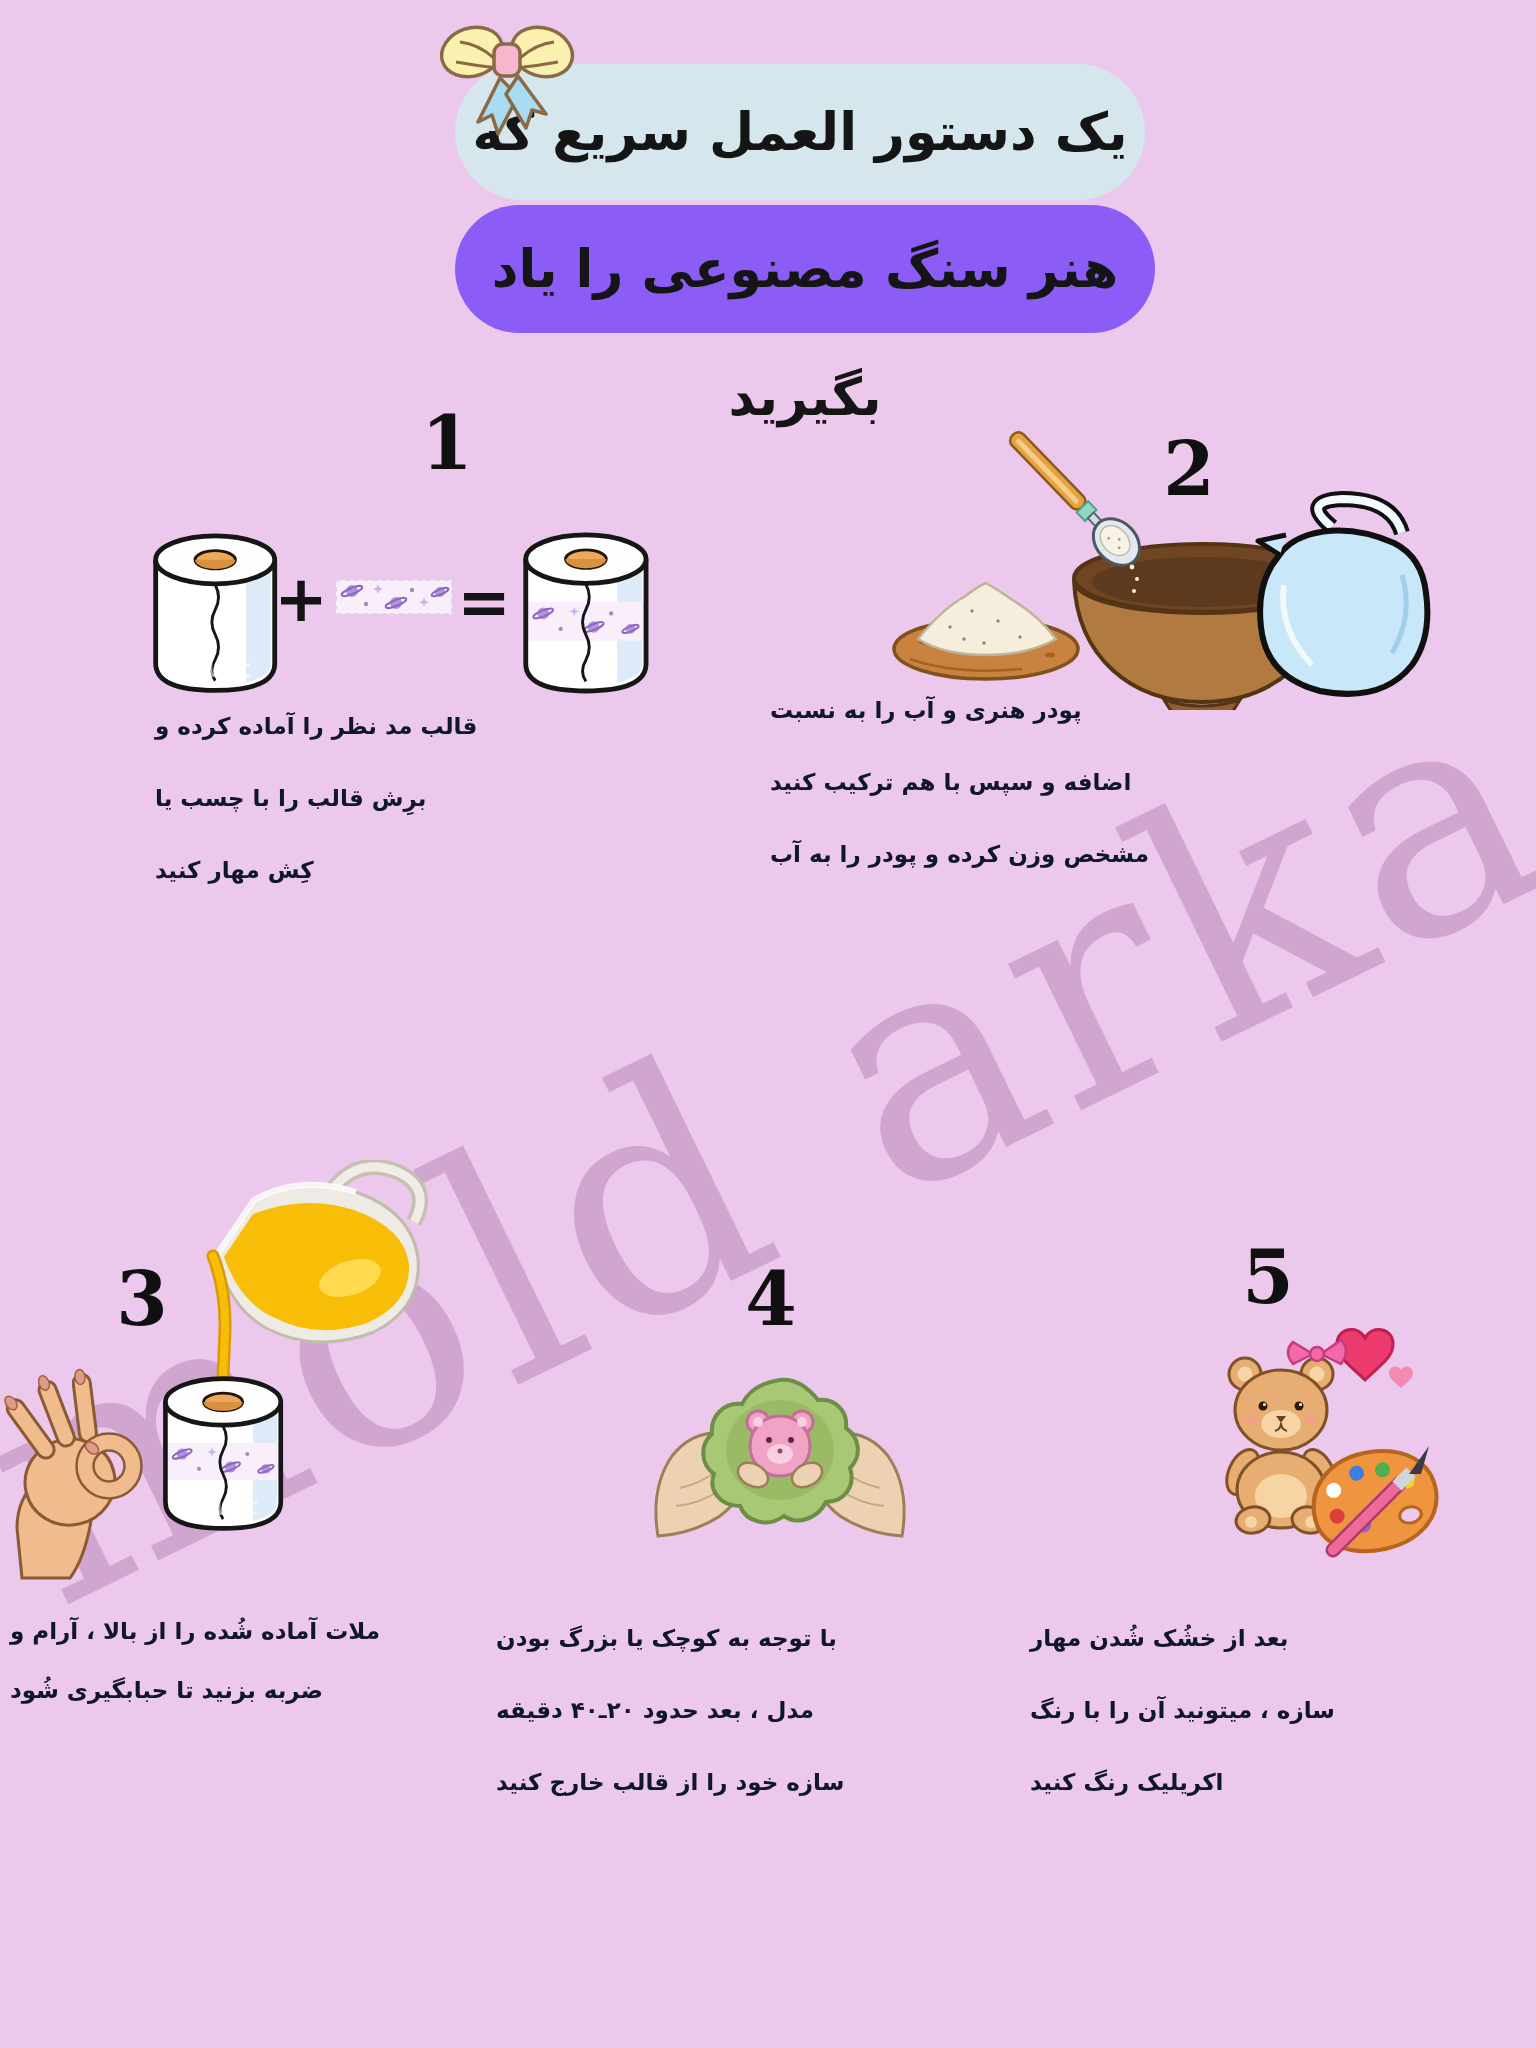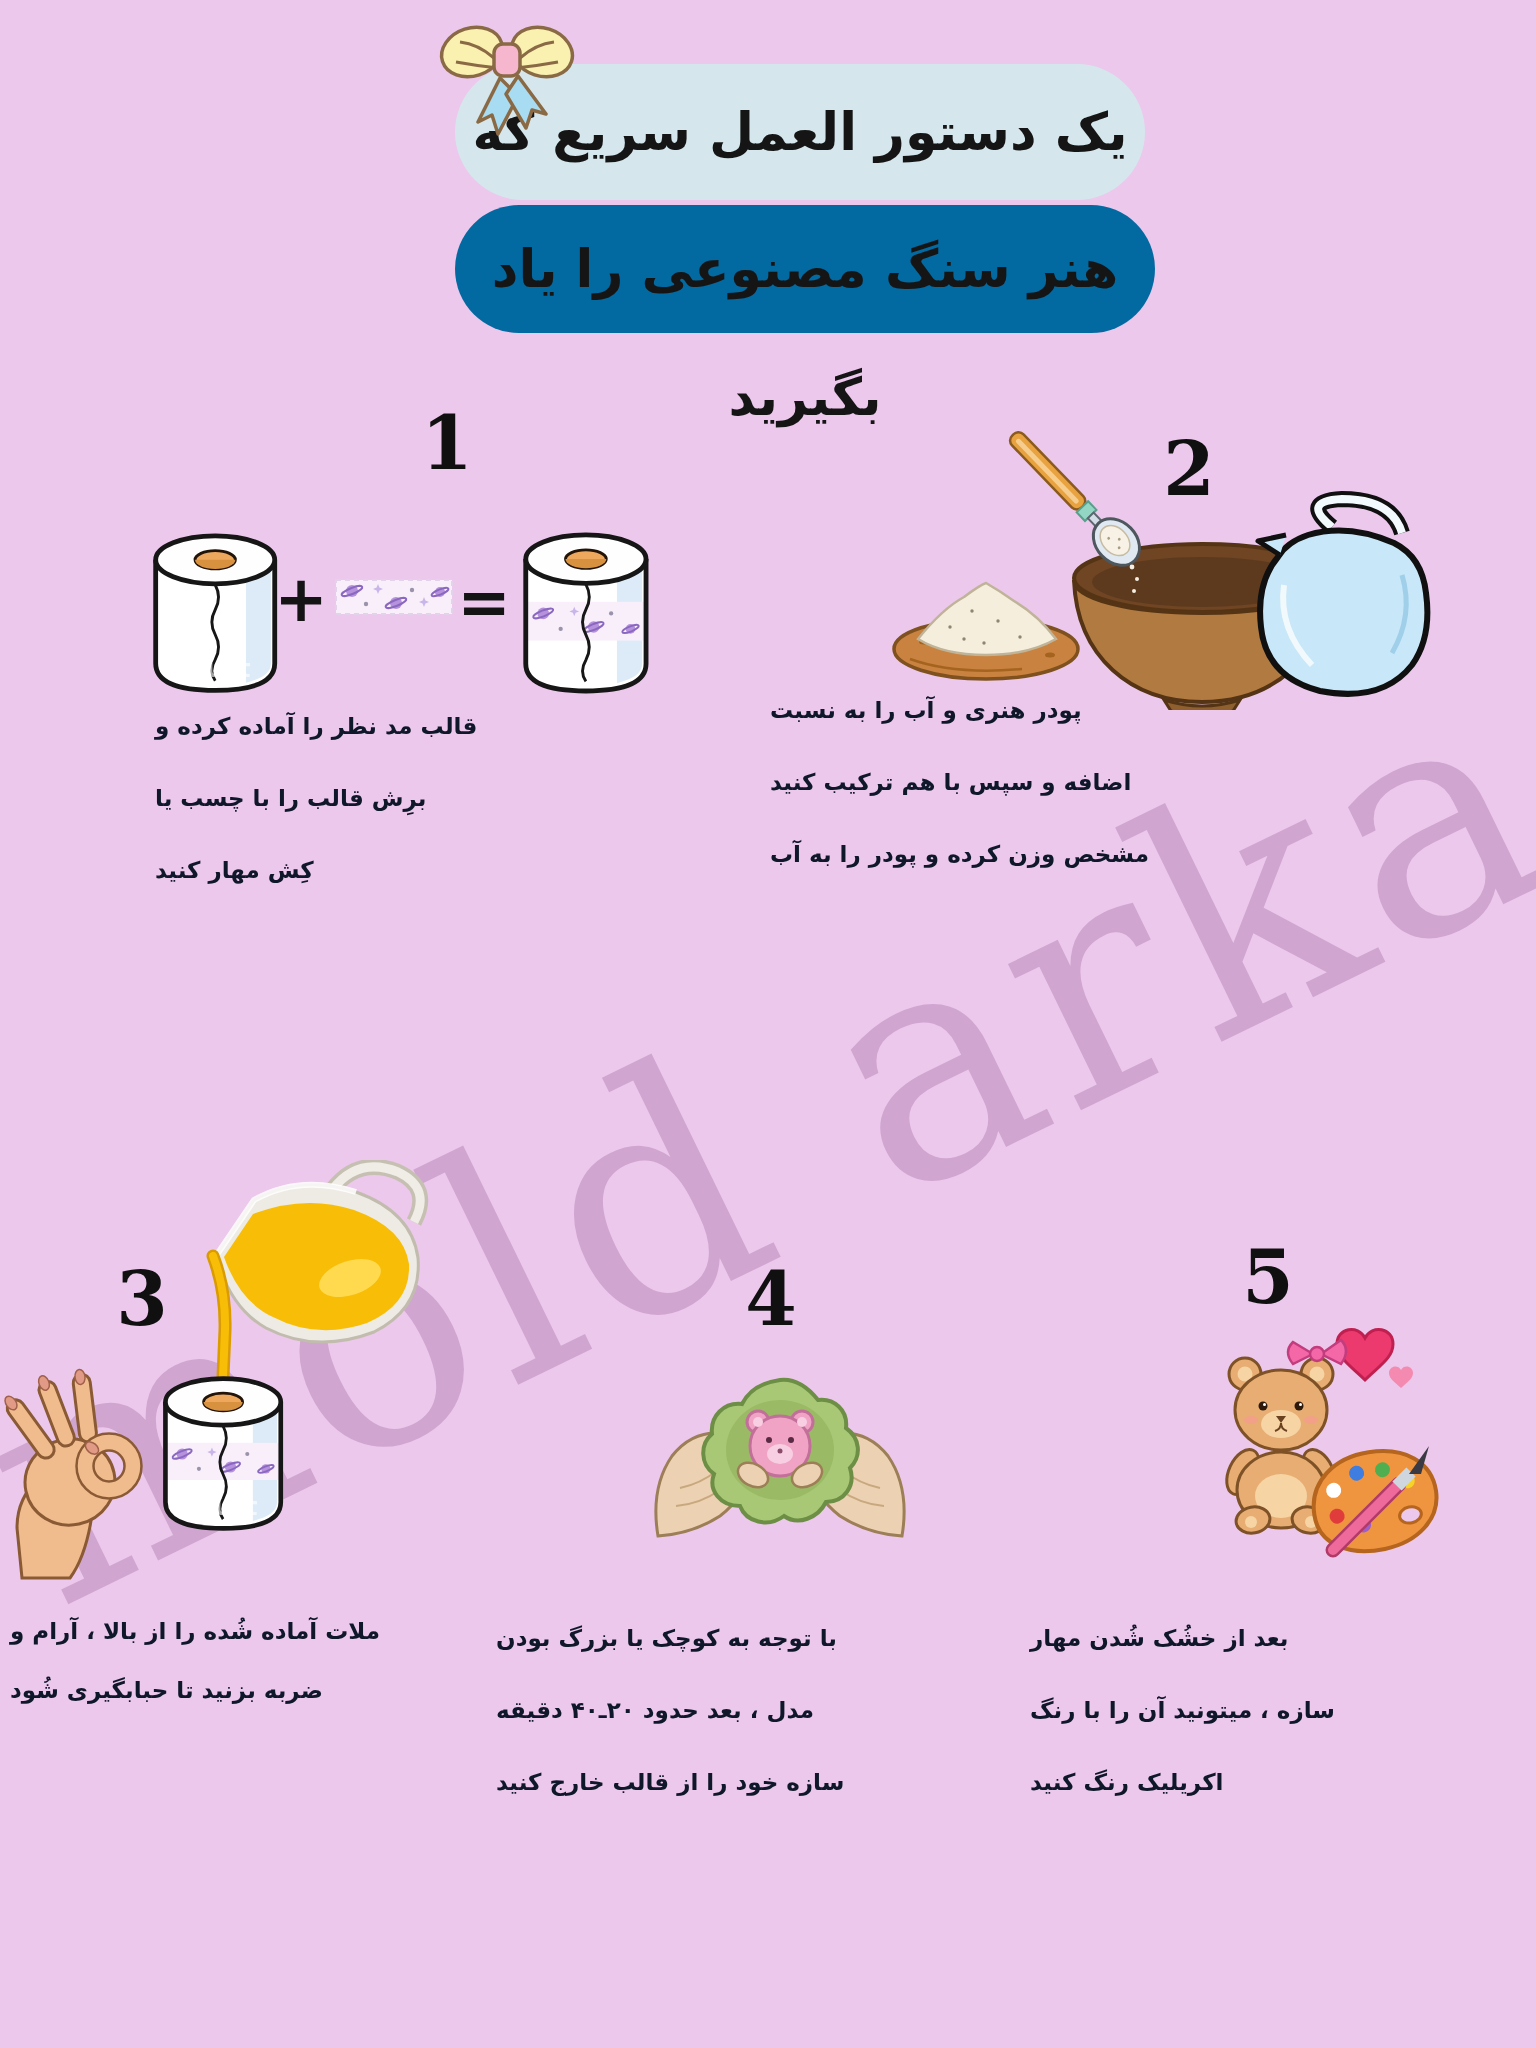--- a/index.html
+++ b/index.html
@@ -48,21 +48,21 @@
       <path d="M124,32 q-18,2 -34,16" fill="none" stroke-width="3"></path>
       <path d="M26,52 q22,4 42,6" fill="none" stroke-width="3"></path>
       <path d="M128,52 q-22,4 -42,6" fill="none" stroke-width="3"></path>
       <rect x="64" y="34" width="26" height="32" rx="9" fill="#f6b6ce"></rect>
     </g>
   </svg>
 
   <div class="bubble" style="left:455px;top:64px;width:690px;height:136px;line-height:136px;background:#d5e7ec" lang="fa">
     <span>یک دستور العمل سریع که شما</span>
   </div>
-  <div class="bubble" style="left:455px;top:205px;width:700px;height:128px;line-height:128px;background:#0369a1" lang="fa">
+  <div class="bubble" style="left:455px;top:205px;width:700px;height:128px;line-height:128px;background:#8b5cf6" lang="fa">
     <span>هنر سنگ مصنوعی را یاد بگیرید</span>
   </div>
 
   <div class="num" style="left:402px;top:406px;width:90px">1</div>
 
   <svg class="abs" style="left:140px;top:528px" width="520" height="172" viewBox="0 0 520 172">
 
     <g transform="translate(8,3) scale(0.96)">
       <path d="M8,30 L8,138 C8,160 38,166 70,166 C102,166 132,160 132,138 L132,30 Z" fill="#ffffff"></path>
       <path d="M102,36 L102,158 C118,154 128,148 128,138 L128,36 Z" fill="#dcebf7"></path>

